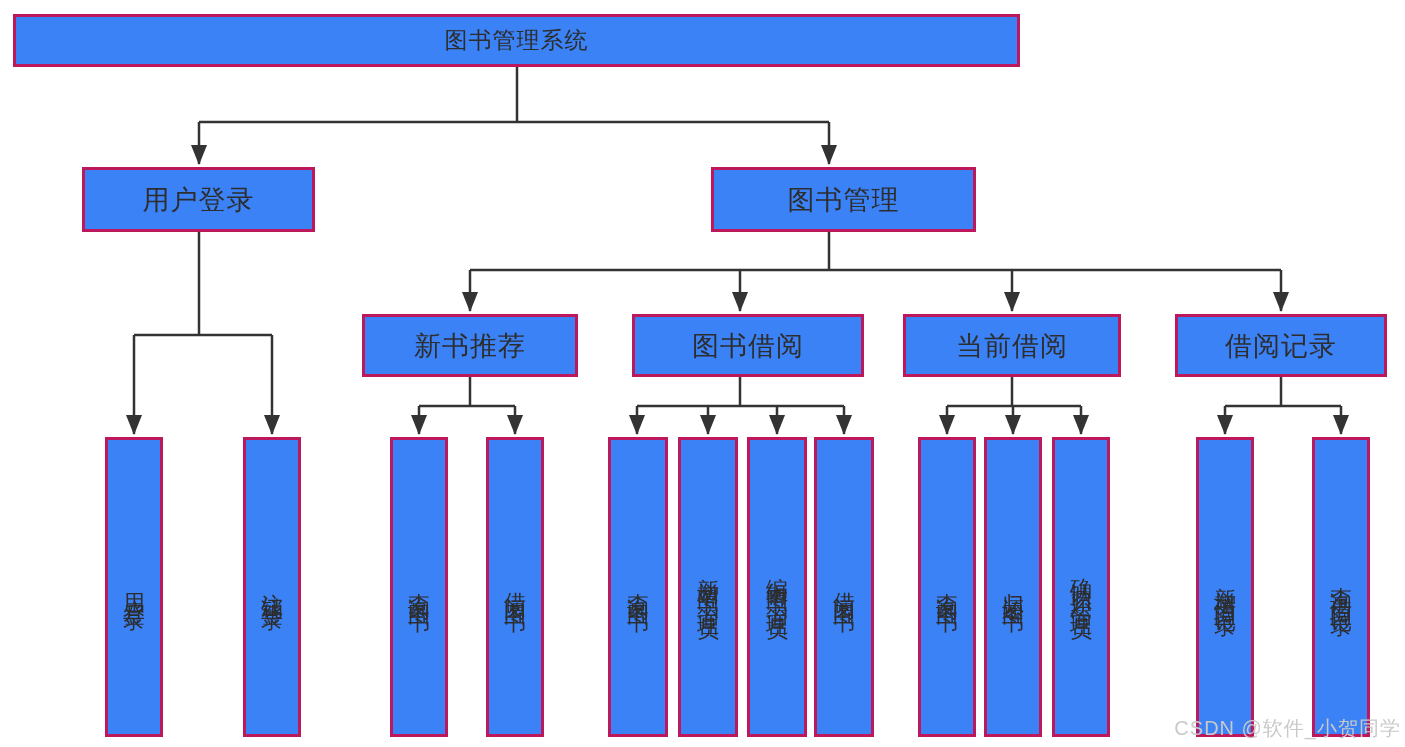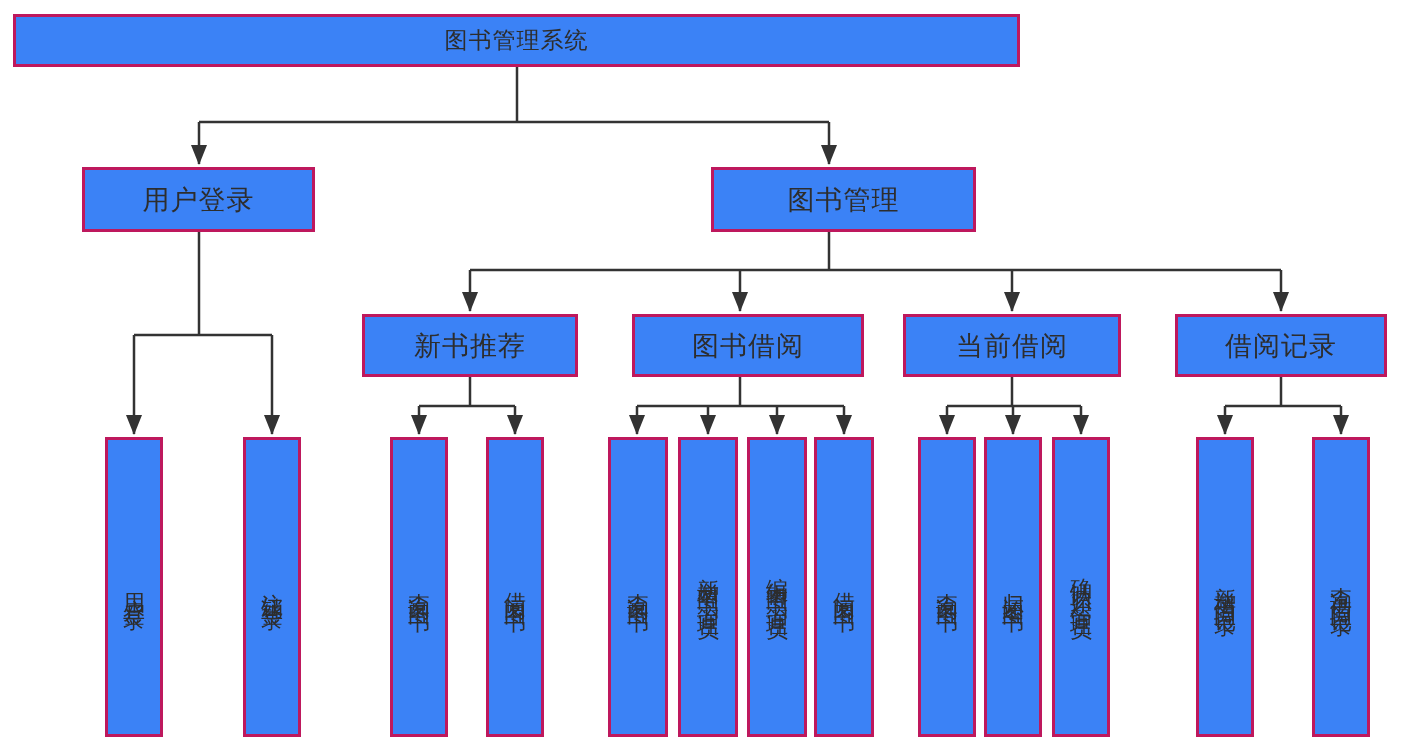--- a/index.html
+++ b/index.html
@@ -135,14 +135,15 @@
   <div class="box vbox" style="left:747px; top:437px; width:60px; height:300px;">编辑图书（管理员）</div>
   <div class="box vbox" style="left:814px; top:437px; width:60px; height:300px;">借阅图书</div>
 
   <div class="box vbox" style="left:918px; top:437px; width:58px; height:300px;">查询图书</div>
   <div class="box vbox" style="left:984px; top:437px; width:58px; height:300px;">归还图书</div>
   <div class="box vbox" style="left:1052px; top:437px; width:58px; height:300px;">确认归还（管理员）</div>
 
   <div class="box vbox" style="left:1196px; top:437px; width:58px; height:300px;">新增借阅记录</div>
   <div class="box vbox" style="left:1312px; top:437px; width:58px; height:300px;">查询借阅记录</div>
 
+  <div class="watermark">CSDN @软件_小贺同学</div>
 
 </div>
 
 </body></html>

